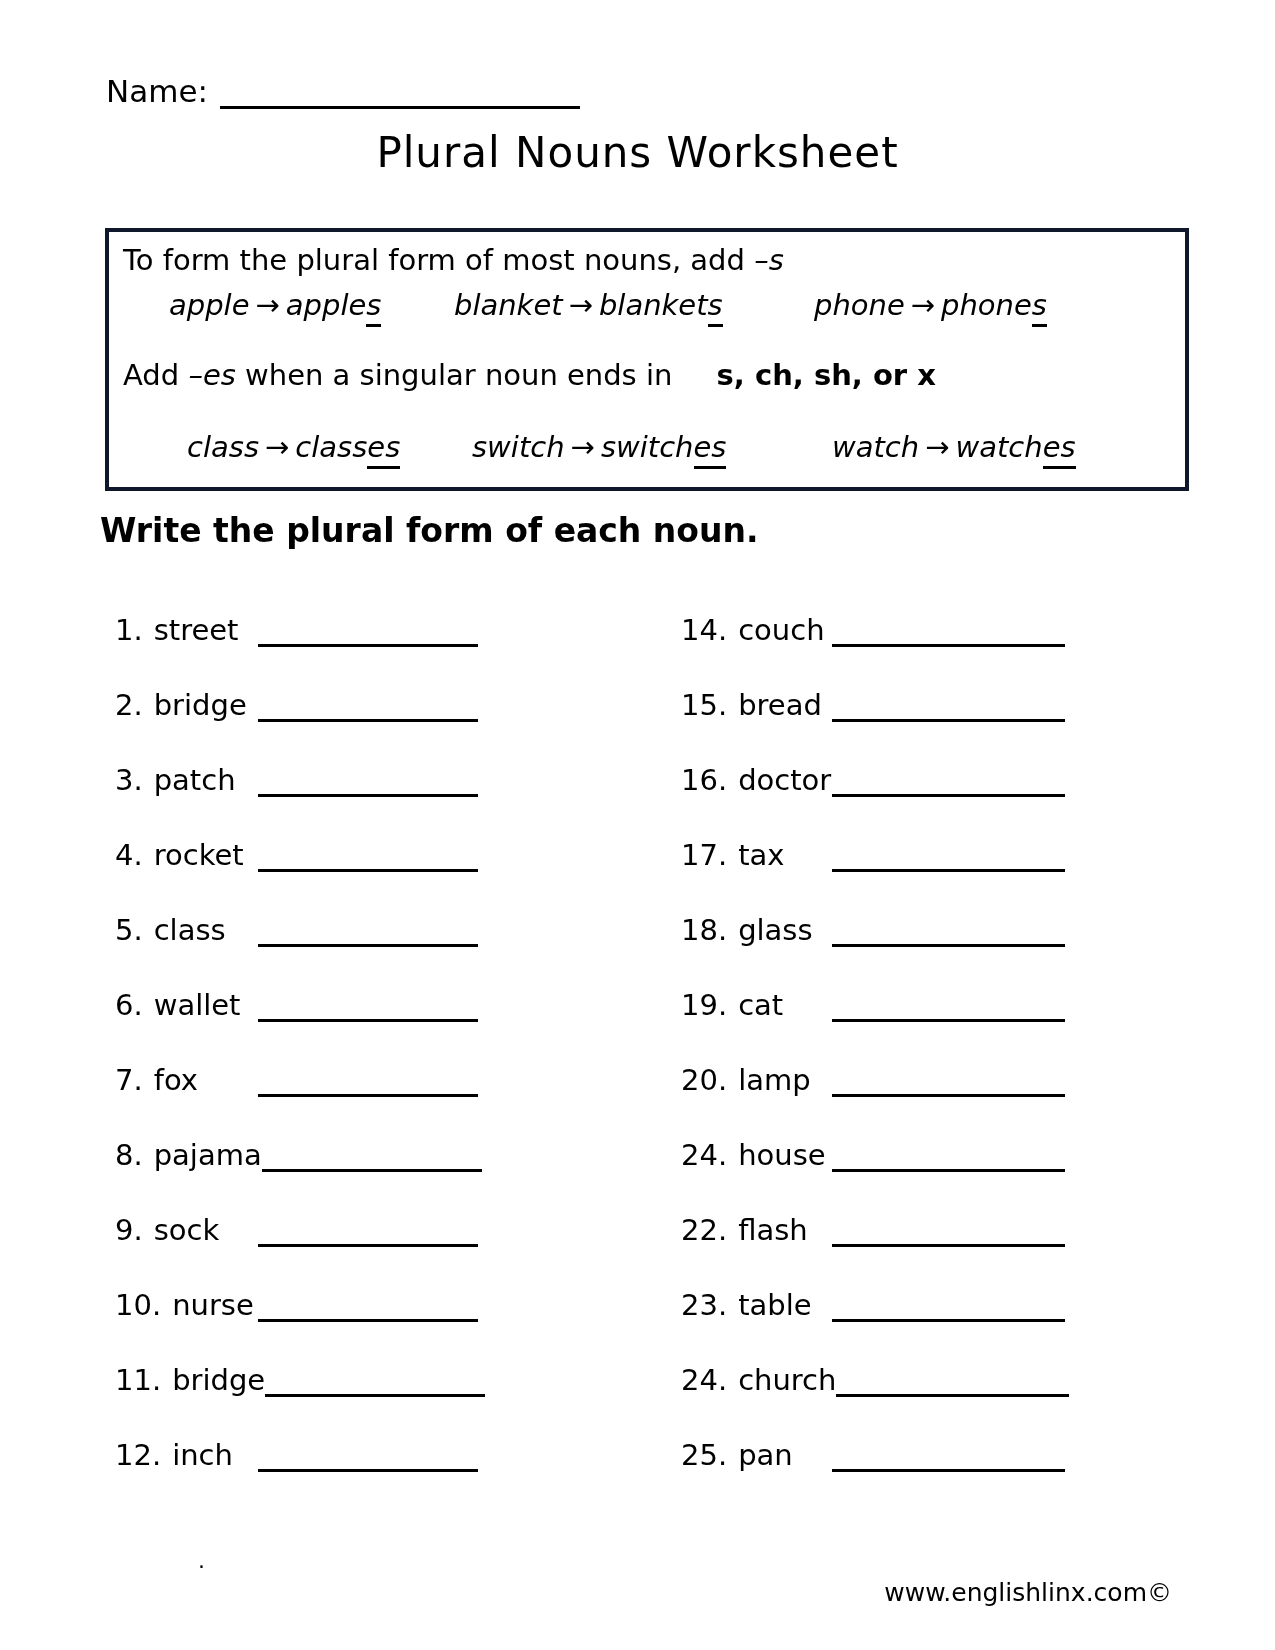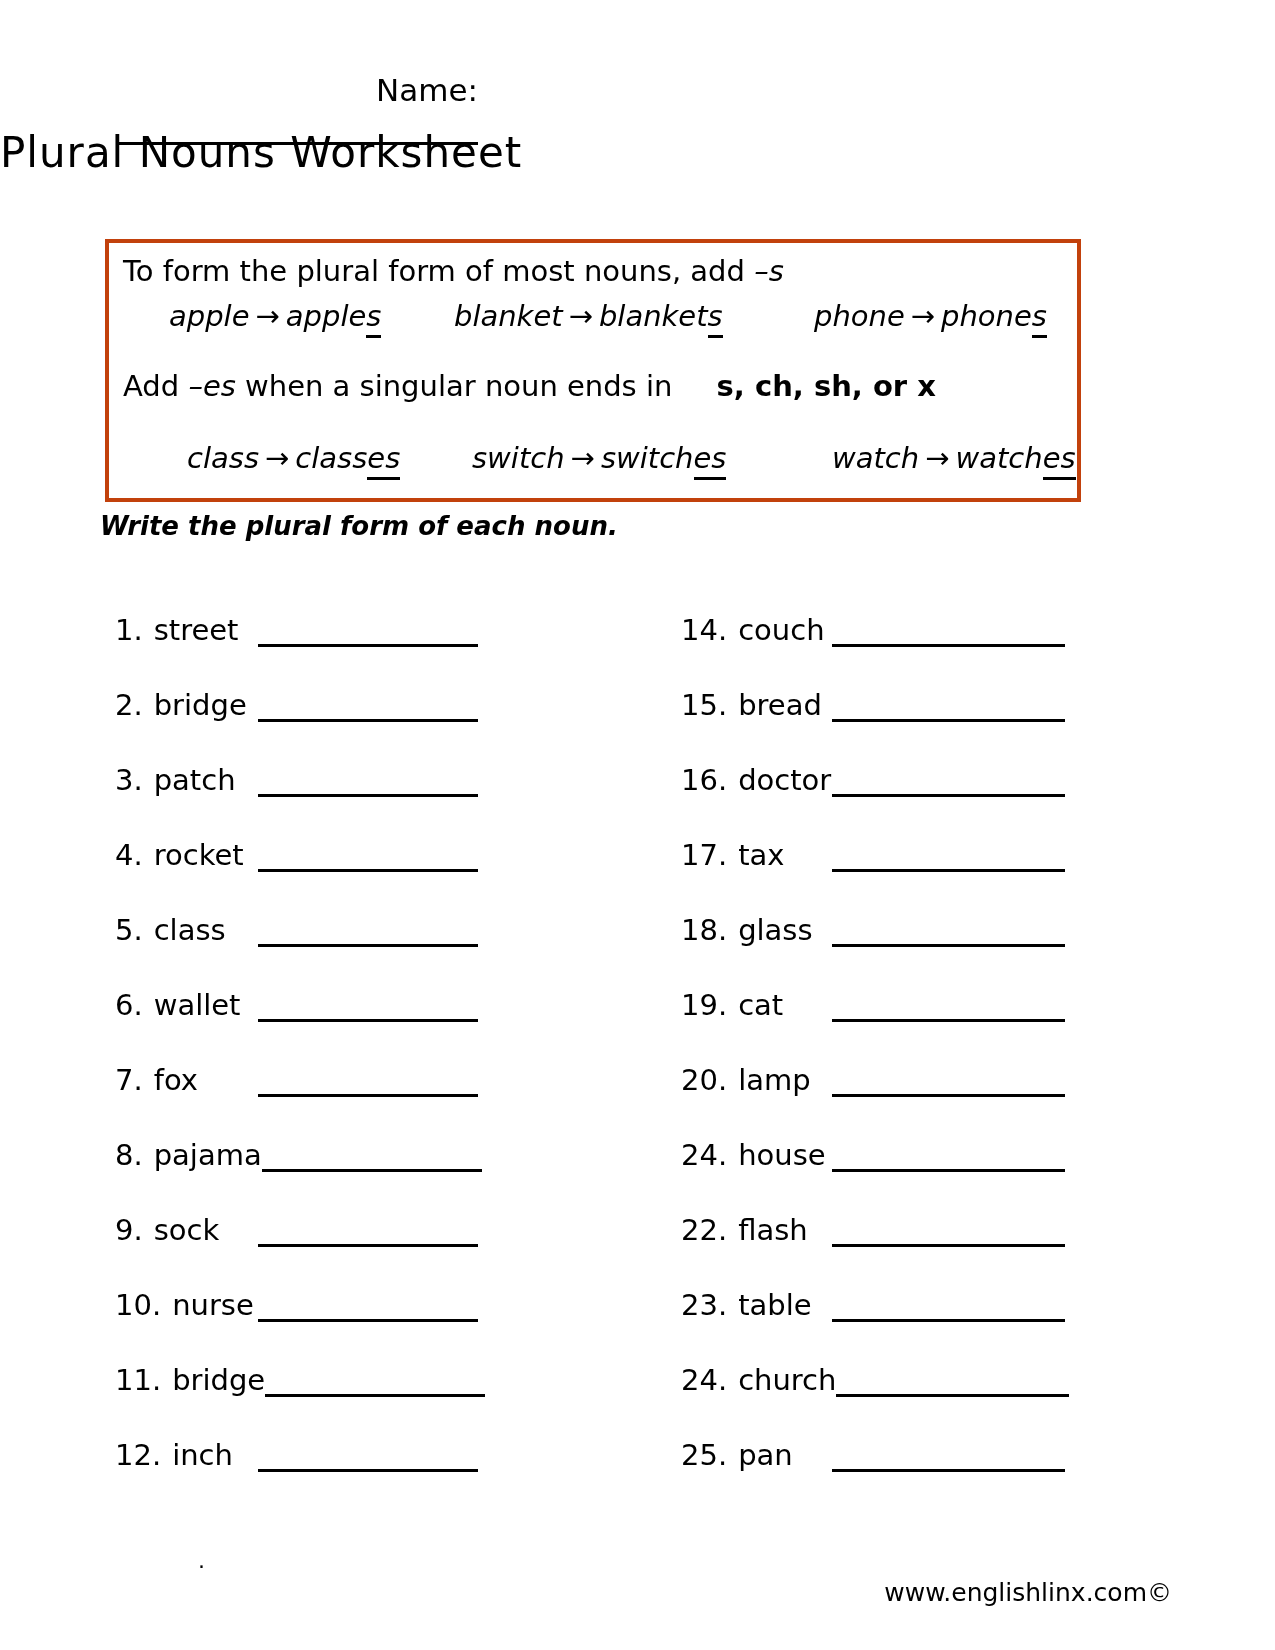--- a/index.html
+++ b/index.html
@@ -6,46 +6,46 @@
   .page{
     position:relative;
     width:1275px;height:1650px;
     background:#ffffff;
     color:#000;
     font-family:"DejaVu Sans", sans-serif;
     overflow:hidden;
     margin:0 auto;
   }
   
-  .name-group{position:absolute;left:106px;top:72px;display:flex;align-items:flex-end;font-size:31px;flex-direction:column;}
+  .name-group{position:absolute;left:106px;top:72px;display:flex;align-items:flex-end;font-size:31px;}
   .date-group{position:absolute;left:656px;top:72px;display:flex;align-items:flex-end;font-size:31px;}
   .fill-line{display:inline-block;border-bottom:3px solid #000;height:34px;margin-left:12px;}
   .name-group .fill-line{width:360px;}
   .date-group .fill-line{width:240px;}
-  .title{position:absolute;left:0;top:128px;width:100%;font-size:42px;letter-spacing:1px;}
+  .title{position:absolute;left:0;top:128px;width:100%;text-align:center;font-size:42px;letter-spacing:1px;}
   
   .rules-box{
-    position:absolute;left:105px;top:239px;width:976px;height:263px;
-    border:4px solid #c2410c;box-sizing:border-box;
+    position:absolute;left:105px;top:228px;width:1084px;height:263px;
+    border:4px solid #0f172a;box-sizing:border-box;
   }
   .rule-line{position:absolute;left:14px;font-size:29px;white-space:nowrap;}
   .rule1-text{top:11px;}
   .rule2-text{top:126px;}
   .rule-suffix{font-style:italic;}
   .rule-endings{font-weight:bold;margin-left:35px;}
   .example{position:absolute;font-size:29px;font-style:italic;white-space:nowrap;}
   .ex-row1{top:56px;}
   .ex-row2{top:198px;margin-left:18px;}
   .ex-a{left:60px;}
   .ex-b{left:345px;}
   .ex-c{left:705px;}
   .arrow{padding:0 6px;}
   .added{border-bottom:3px solid #000;padding-bottom:2px;}
   
-  .instruction{position:absolute;left:100px;top:511px;font-size:26px;font-weight:bold;font-style:italic;}
+  .instruction{position:absolute;left:100px;top:511px;font-size:33px;font-weight:bold;}
   
   .col{position:absolute;top:613px;}
   .col-left{left:115px;}
   .col-right{left:681px;}
   .item-row{display:flex;align-items:flex-end;height:34px;margin-bottom:41px;font-size:29px;line-height:34px;}
   .item-label{display:flex;align-items:flex-end;gap:11px;}
   .col-left  .item-label{min-width:143px;}
   .col-right .item-label{min-width:151px;margin-top:40px;}
   .blank{border-bottom:3px solid #000;height:30px;}
   .col-left  .blank{width:220px;}

